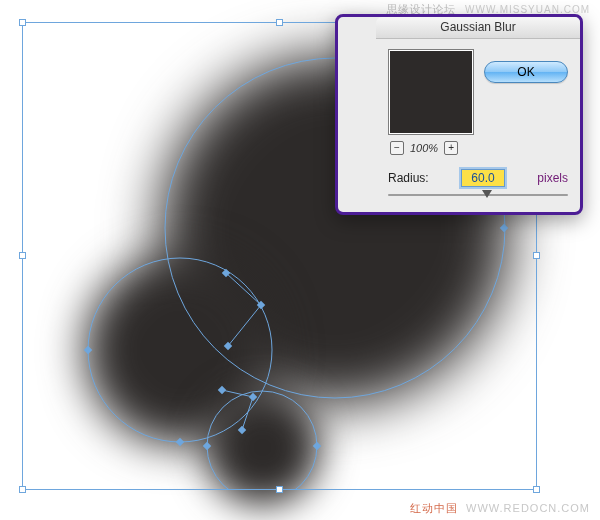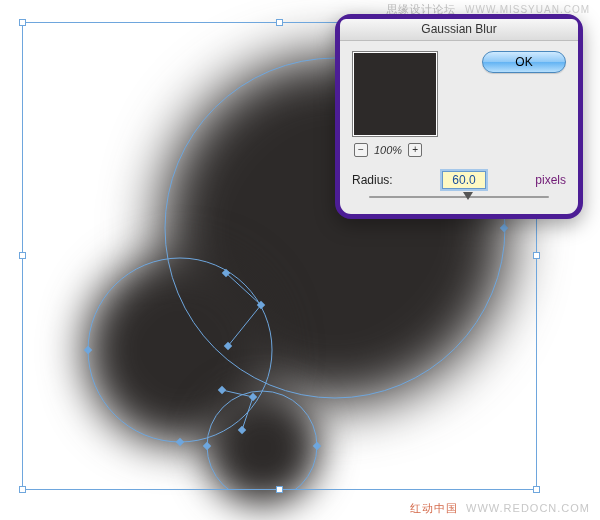--- a/index.html
+++ b/index.html
@@ -85,23 +85,24 @@
     transform: rotate(45deg);
     margin-left:-3px; margin-top:-3px;
   }
 
   
   .dialog {
     position: absolute;
     left: 335px; top: 14px;
     width: 248px;
     background: #ececec;
-    border: 5px solid #4c1d95;
-    border-radius: 16px;
+    border: 3px solid #4c1d95;
+    border-radius: 8px;
     box-shadow: 0 6px 20px rgba(0,0,0,0.35);
+    padding-left: 38px;
   }
   .dialog-title {
     background: linear-gradient(#f7f7f7,#dcdcdc);
     border-bottom: 1px solid #bdbdbd;
     border-radius: 6px 6px 0 0;
     text-align: center;
     padding: 3px 0 4px;
     font-size: 12px;
     color: #333;
   }
@@ -125,21 +126,21 @@
     border:1px solid #6f6f6f;
     border-radius:2px;
     background:#f3f3f3;
     display:flex; align-items:center; justify-content:center;
     font-size:10px; line-height:1;
     cursor:pointer;
   }
   .zoom-pct { font-size:11px;font-style:italic; }
 
   .buttons {
-    position:absolute; right:12px; top:10px;
+    position:absolute; right:12px; top:22px;
     display:flex; flex-direction:column; gap:7px;
   }
   .btn {
     width: 84px; height:22px;
     border-radius: 11px;
     border:1px solid #7a7a7a;
     background: linear-gradient(#fdfdfd,#dedede);
     font-size:12px;
     cursor:pointer;
     text-align:center;
@@ -156,21 +157,21 @@
   .radius-row {
     margin-top:14px;
     display:flex; align-items:center; justify-content:space-between; gap:6px;
     color:#222;
     font-size:12px;
   }
   .radius-input {
     width:44px; height:18px;
     border:1px solid #6699cc;
     outline: 2px solid #a6c8ea;
-    background:#fef9c3;
+    background:#fde047;
     color:#1a4f9c;
     text-align:center;
     font-size:12px;
     padding:1px 2px;
   }
   .units { color:#701a75; }
   .slider-track {
     position:relative;
     margin: 7px auto 0;
     width: 180px; height: 2px;

